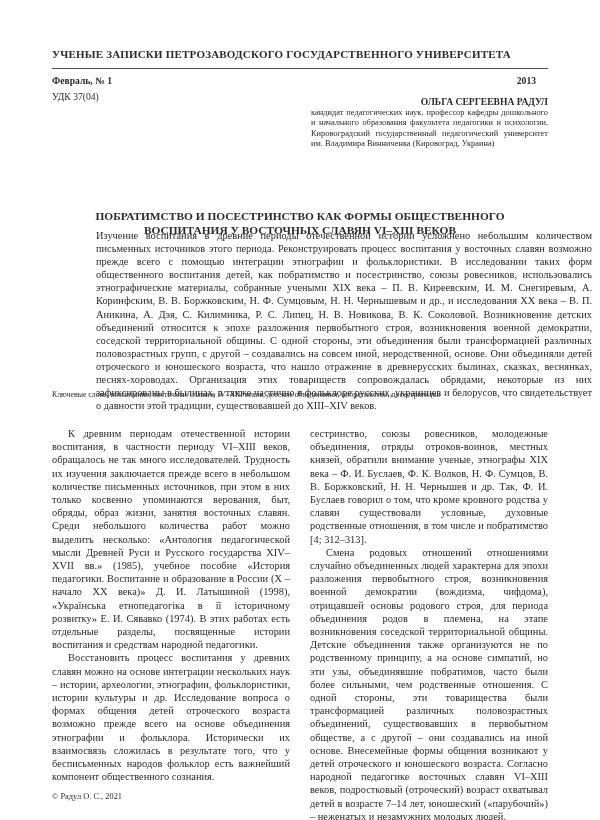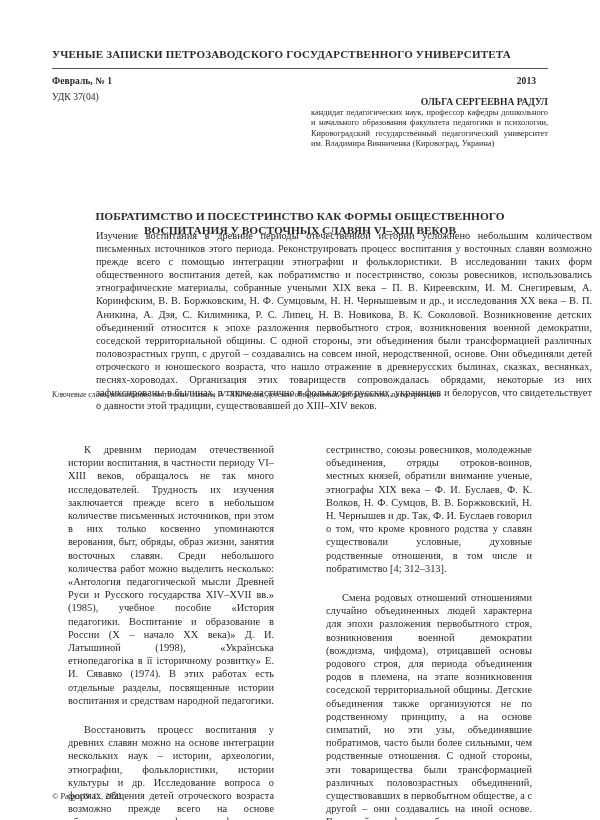--- a/index.html
+++ b/index.html
@@ -18,21 +18,21 @@
   .author .name { text-align: right; font-weight: bold; font-size: 9.6px; line-height: 12px; }
   .author .email { font-style: italic; }
   .title { position: absolute; top: 189px; left: 0; width: 496px; text-align: center;
            font-weight: bold; font-size: 11.4px; line-height: 14px; margin-top: 20px; }
   .abstract { position: absolute; top: 229px; left: 0; width: 496px; font-size: 10.4px;
               line-height: 13.1px; text-align: justify; margin-left: 44px; }
   .keywords { position: absolute; top: 390px; left: 0; width: 496px; font-size: 7.8px; line-height: 10px; }
   .col { position: absolute; top: 427px; width: 238px; font-size: 10.4px; line-height: 13.2px; text-align: justify; }
   .col.left { left: 0; }
   .col.right { left: 258px; }
-  .col p { margin: 16px; text-indent: 16px; }
+  .col p { margin: 0; text-indent: 16px; }
   .col p.cont { text-indent: 0; }
   .copyright { position: absolute; top: 792px; left: 0; font-size: 8.4px; }
 </style>
 </head>
 <body>
 
 <div class="page">
   <div class="journal">УЧЕНЫЕ ЗАПИСКИ ПЕТРОЗАВОДСКОГО ГОСУДАРСТВЕННОГО УНИВЕРСИТЕТА</div>
   <div class="rule"></div>
   <div class="meta">

